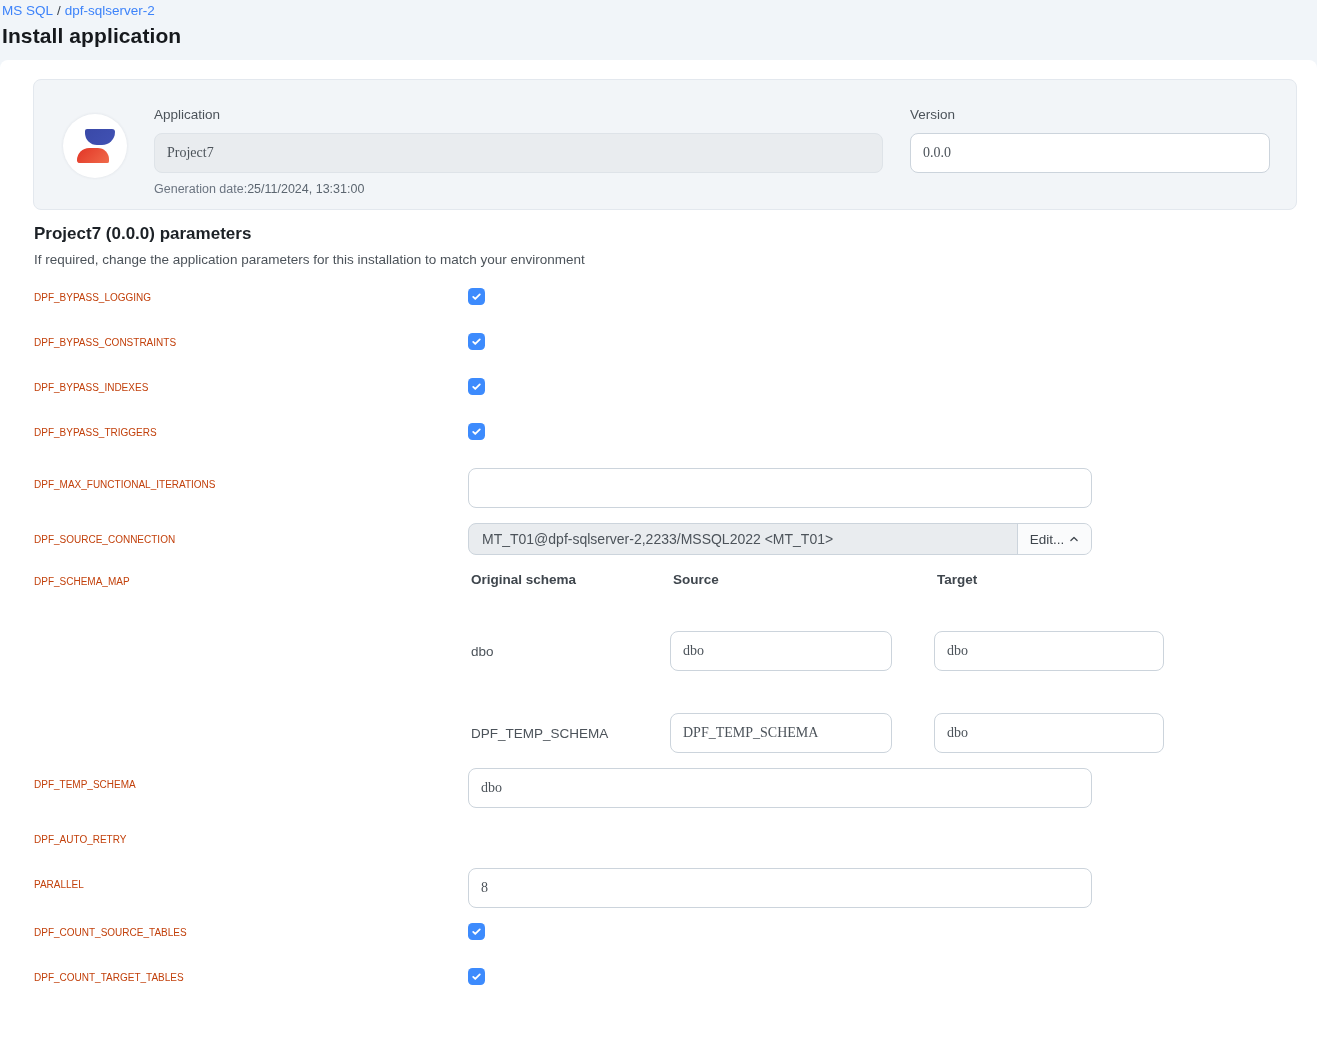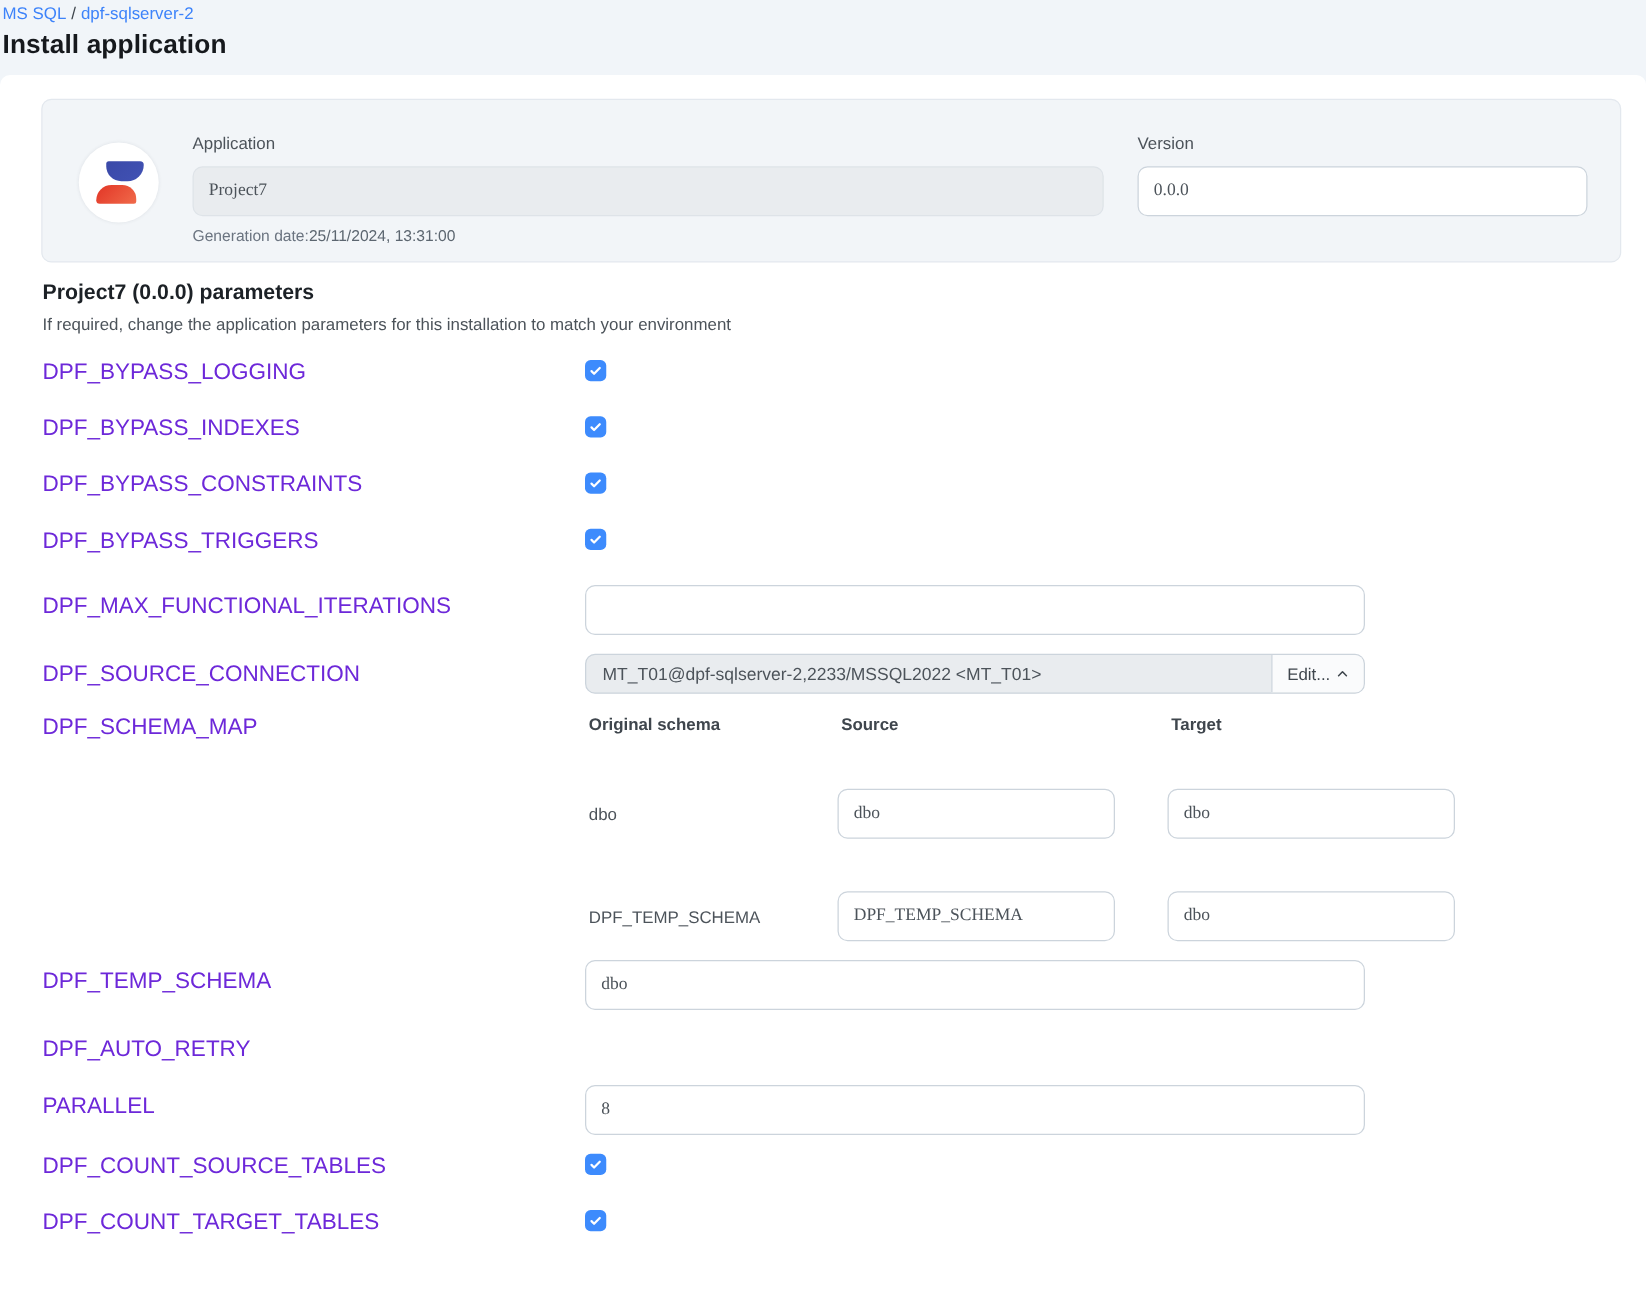--- a/index.html
+++ b/index.html
@@ -78,21 +78,21 @@
   .section-heading {
     margin: 14px 0 0 1px;
     font-size: 17px; font-weight: 700; color: #1c2126;
   }
   .section-subheading { margin: 8px 0 0 1px; font-size: 13.5px; color: #4c535a; }
 
   
   .params { margin: 21px 0 0 1px; }
   .param-row { display: flex; align-items: flex-start; margin-bottom: 15px; min-height: 30px; }
   .param-label {
-    flex: 0 0 434px; font-size: 18px; color: #6d28d9; line-height: 17px;
+    flex: 0 0 434px; font-size: 10px; color: #c2410c; line-height: 17px;
   }
   .row-check .param-label { padding-top: 1px; }
   .row-input .param-label, .row-conn .param-label { padding-top: 8px; }
   .row-schema .param-label { padding-top: 3px; }
   .param-control { flex: 0 0 624px; }
 
   
   .checkbox {
     width: 17px; height: 17px; border-radius: 4.5px;
     background: #3d8bfd; cursor: pointer;
@@ -185,32 +185,32 @@
       <div class="param-control">
         <div class="checkbox">
           <svg width="11" height="11" viewBox="0 0 16 16">
               <path d="M3.2 8.6l3 3L12.8 5" stroke="#ffffff" stroke-width="2.6" fill="none" stroke-linecap="round" stroke-linejoin="round"></path>
             </svg>
         </div>
       </div>
     </div>
 
     <div class="param-row row-check">
+      <div class="param-label">DPF_BYPASS_CONSTRAINTS</div>
+      <div class="param-control">
+        <div class="checkbox">
+          <svg width="11" height="11" viewBox="0 0 16 16">
+              <path d="M3.2 8.6l3 3L12.8 5" stroke="#ffffff" stroke-width="2.6" fill="none" stroke-linecap="round" stroke-linejoin="round"></path>
+            </svg>
+        </div>
+      </div>
+    </div>
+
+    <div class="param-row row-check">
       <div class="param-label">DPF_BYPASS_INDEXES</div>
-      <div class="param-control">
-        <div class="checkbox">
-          <svg width="11" height="11" viewBox="0 0 16 16">
-              <path d="M3.2 8.6l3 3L12.8 5" stroke="#ffffff" stroke-width="2.6" fill="none" stroke-linecap="round" stroke-linejoin="round"></path>
-            </svg>
-        </div>
-      </div>
-    </div>
-
-    <div class="param-row row-check">
-      <div class="param-label">DPF_BYPASS_CONSTRAINTS</div>
       <div class="param-control">
         <div class="checkbox">
           <svg width="11" height="11" viewBox="0 0 16 16">
               <path d="M3.2 8.6l3 3L12.8 5" stroke="#ffffff" stroke-width="2.6" fill="none" stroke-linecap="round" stroke-linejoin="round"></path>
             </svg>
         </div>
       </div>
     </div>
 
     <div class="param-row row-check">

